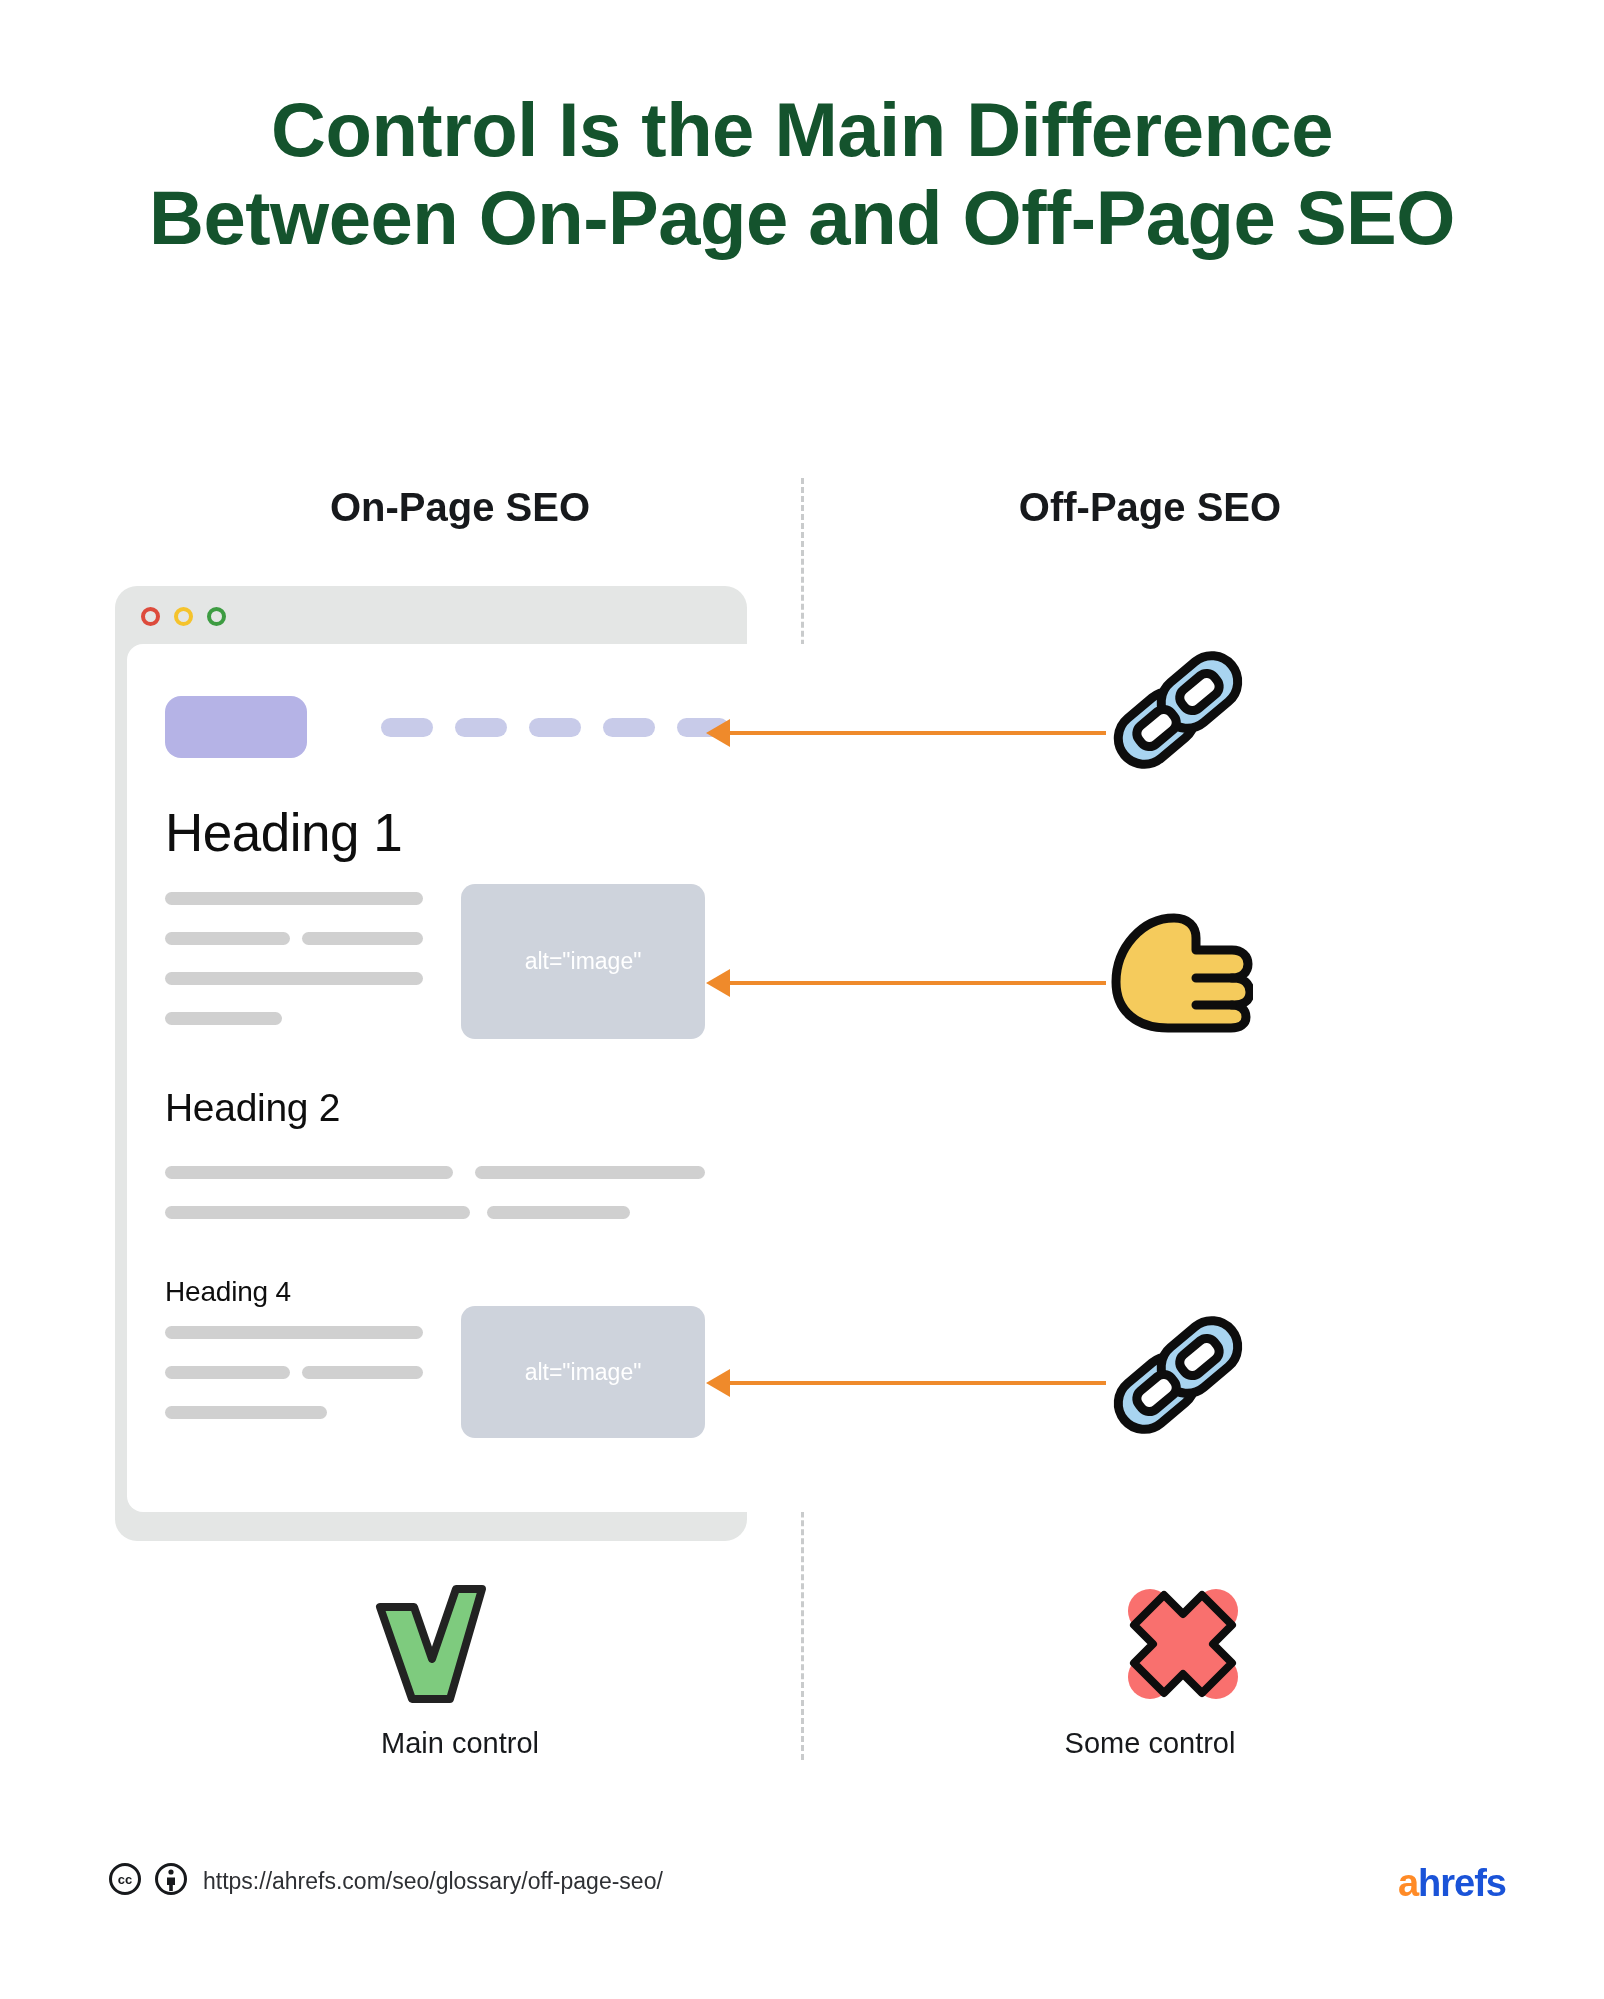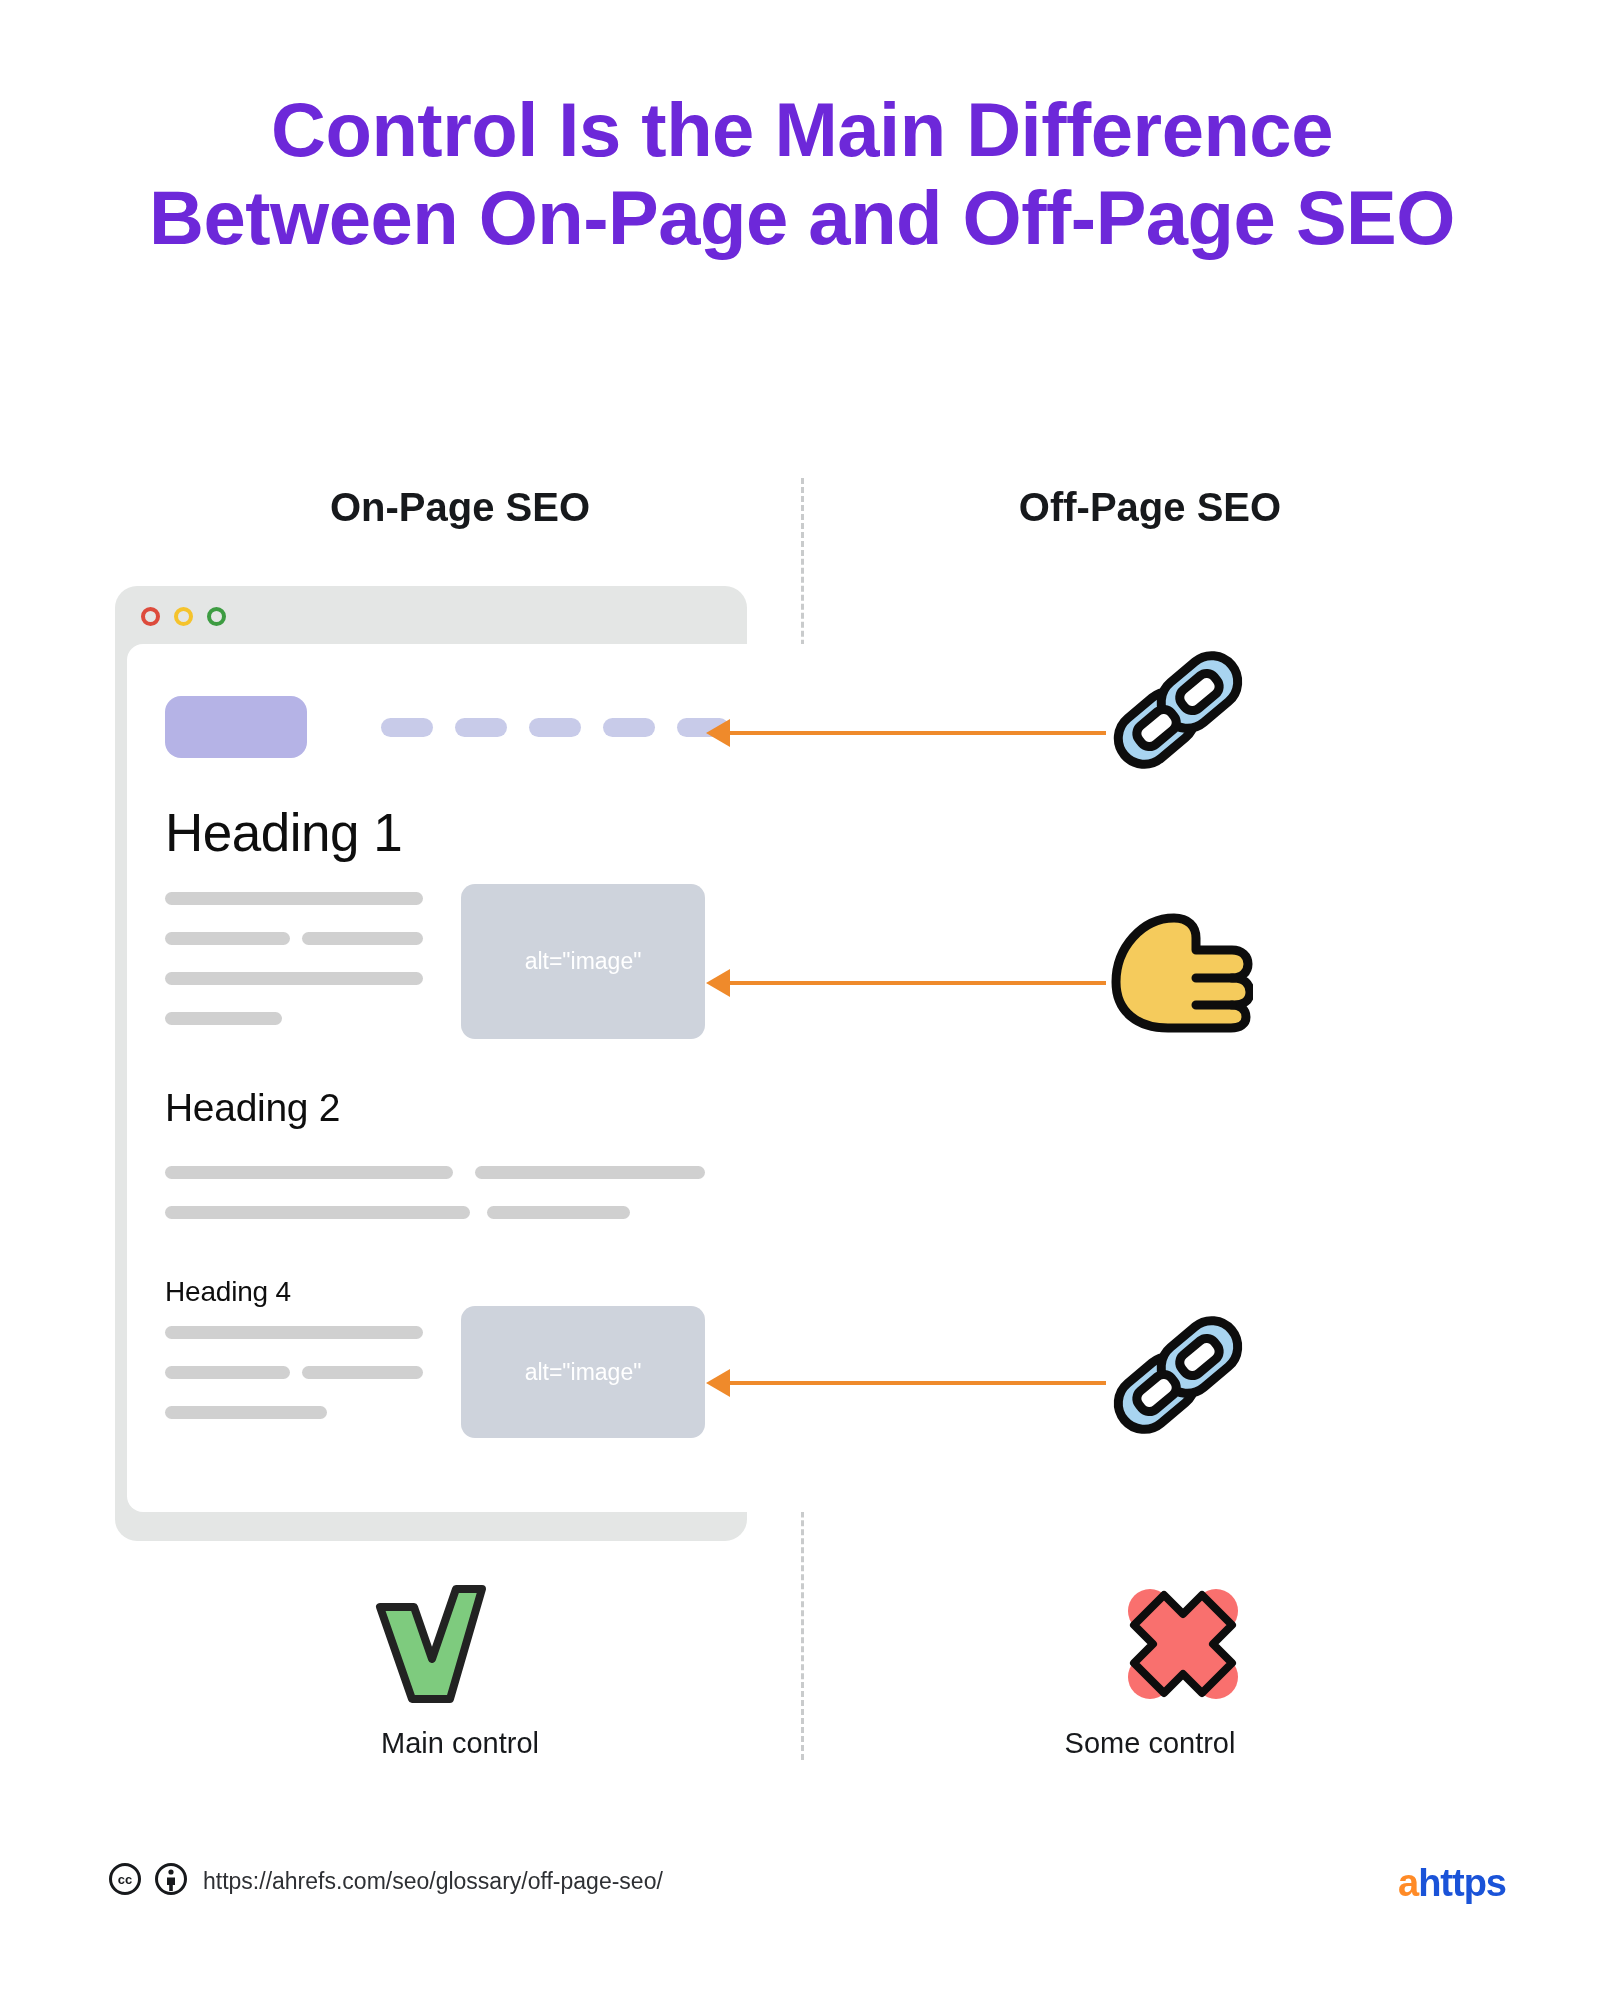--- a/index.html
+++ b/index.html
@@ -20,21 +20,21 @@
   
   .title {
     position: absolute;
     top: 86px;
     left: 110px;
     width: 1384px;
     text-align: center;
     font-size: 76px;
     line-height: 88px;
     font-weight: 700;
-    color: #6d28d9;
+    color: #14532d;
     letter-spacing: -0.5px;
   }
 
   
   .col-head {
     position: absolute;
     top: 485px;
     font-size: 40px;
     font-weight: 700;
     color: #17191c;
@@ -342,16 +342,16 @@
       <svg width="34" height="34" viewBox="0 0 34 34">
         <circle cx="17" cy="17" r="14.5" fill="none" stroke="#17191c" stroke-width="3"></circle>
         <circle cx="17" cy="10" r="2.6" fill="#17191c"></circle>
         <path d="M13 15.5 h8 v7.5 h-2.2 v6 h-3.6 v-6 H13 Z" fill="#17191c"></path>
       </svg>
     </span>
   </div>
   <div class="footer-url">https://ahrefs.com/seo/glossary/off-page-seo/</div>
 
   <div class="brand">
-    <span class="a">a</span><span class="rest">https</span>
+    <span class="a">a</span><span class="rest">hrefs</span>
   </div>
 
 </div>
 
 </body></html>

